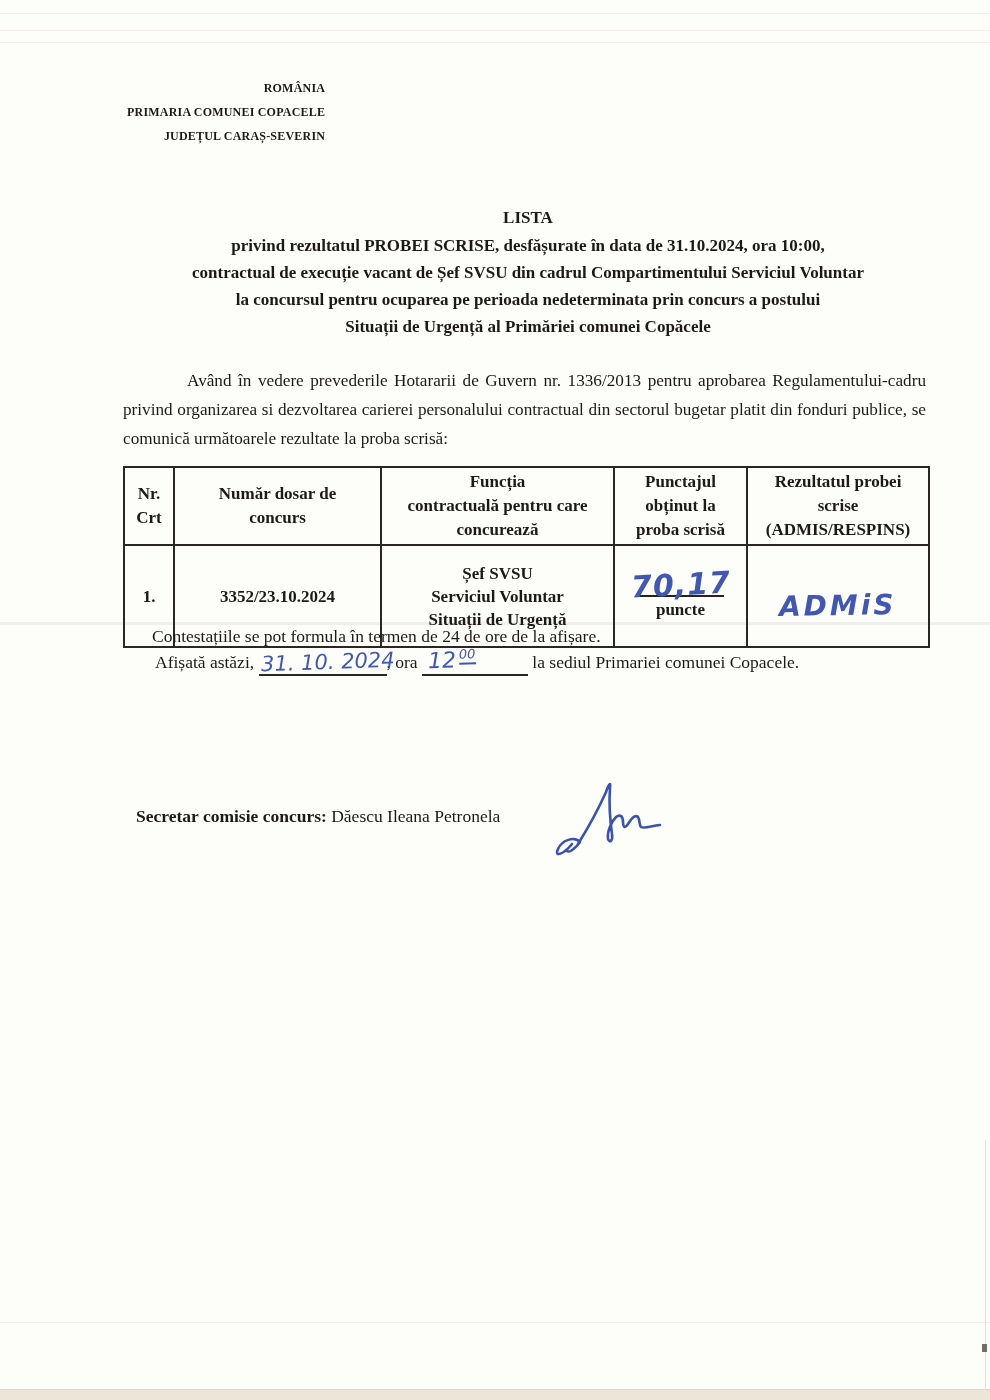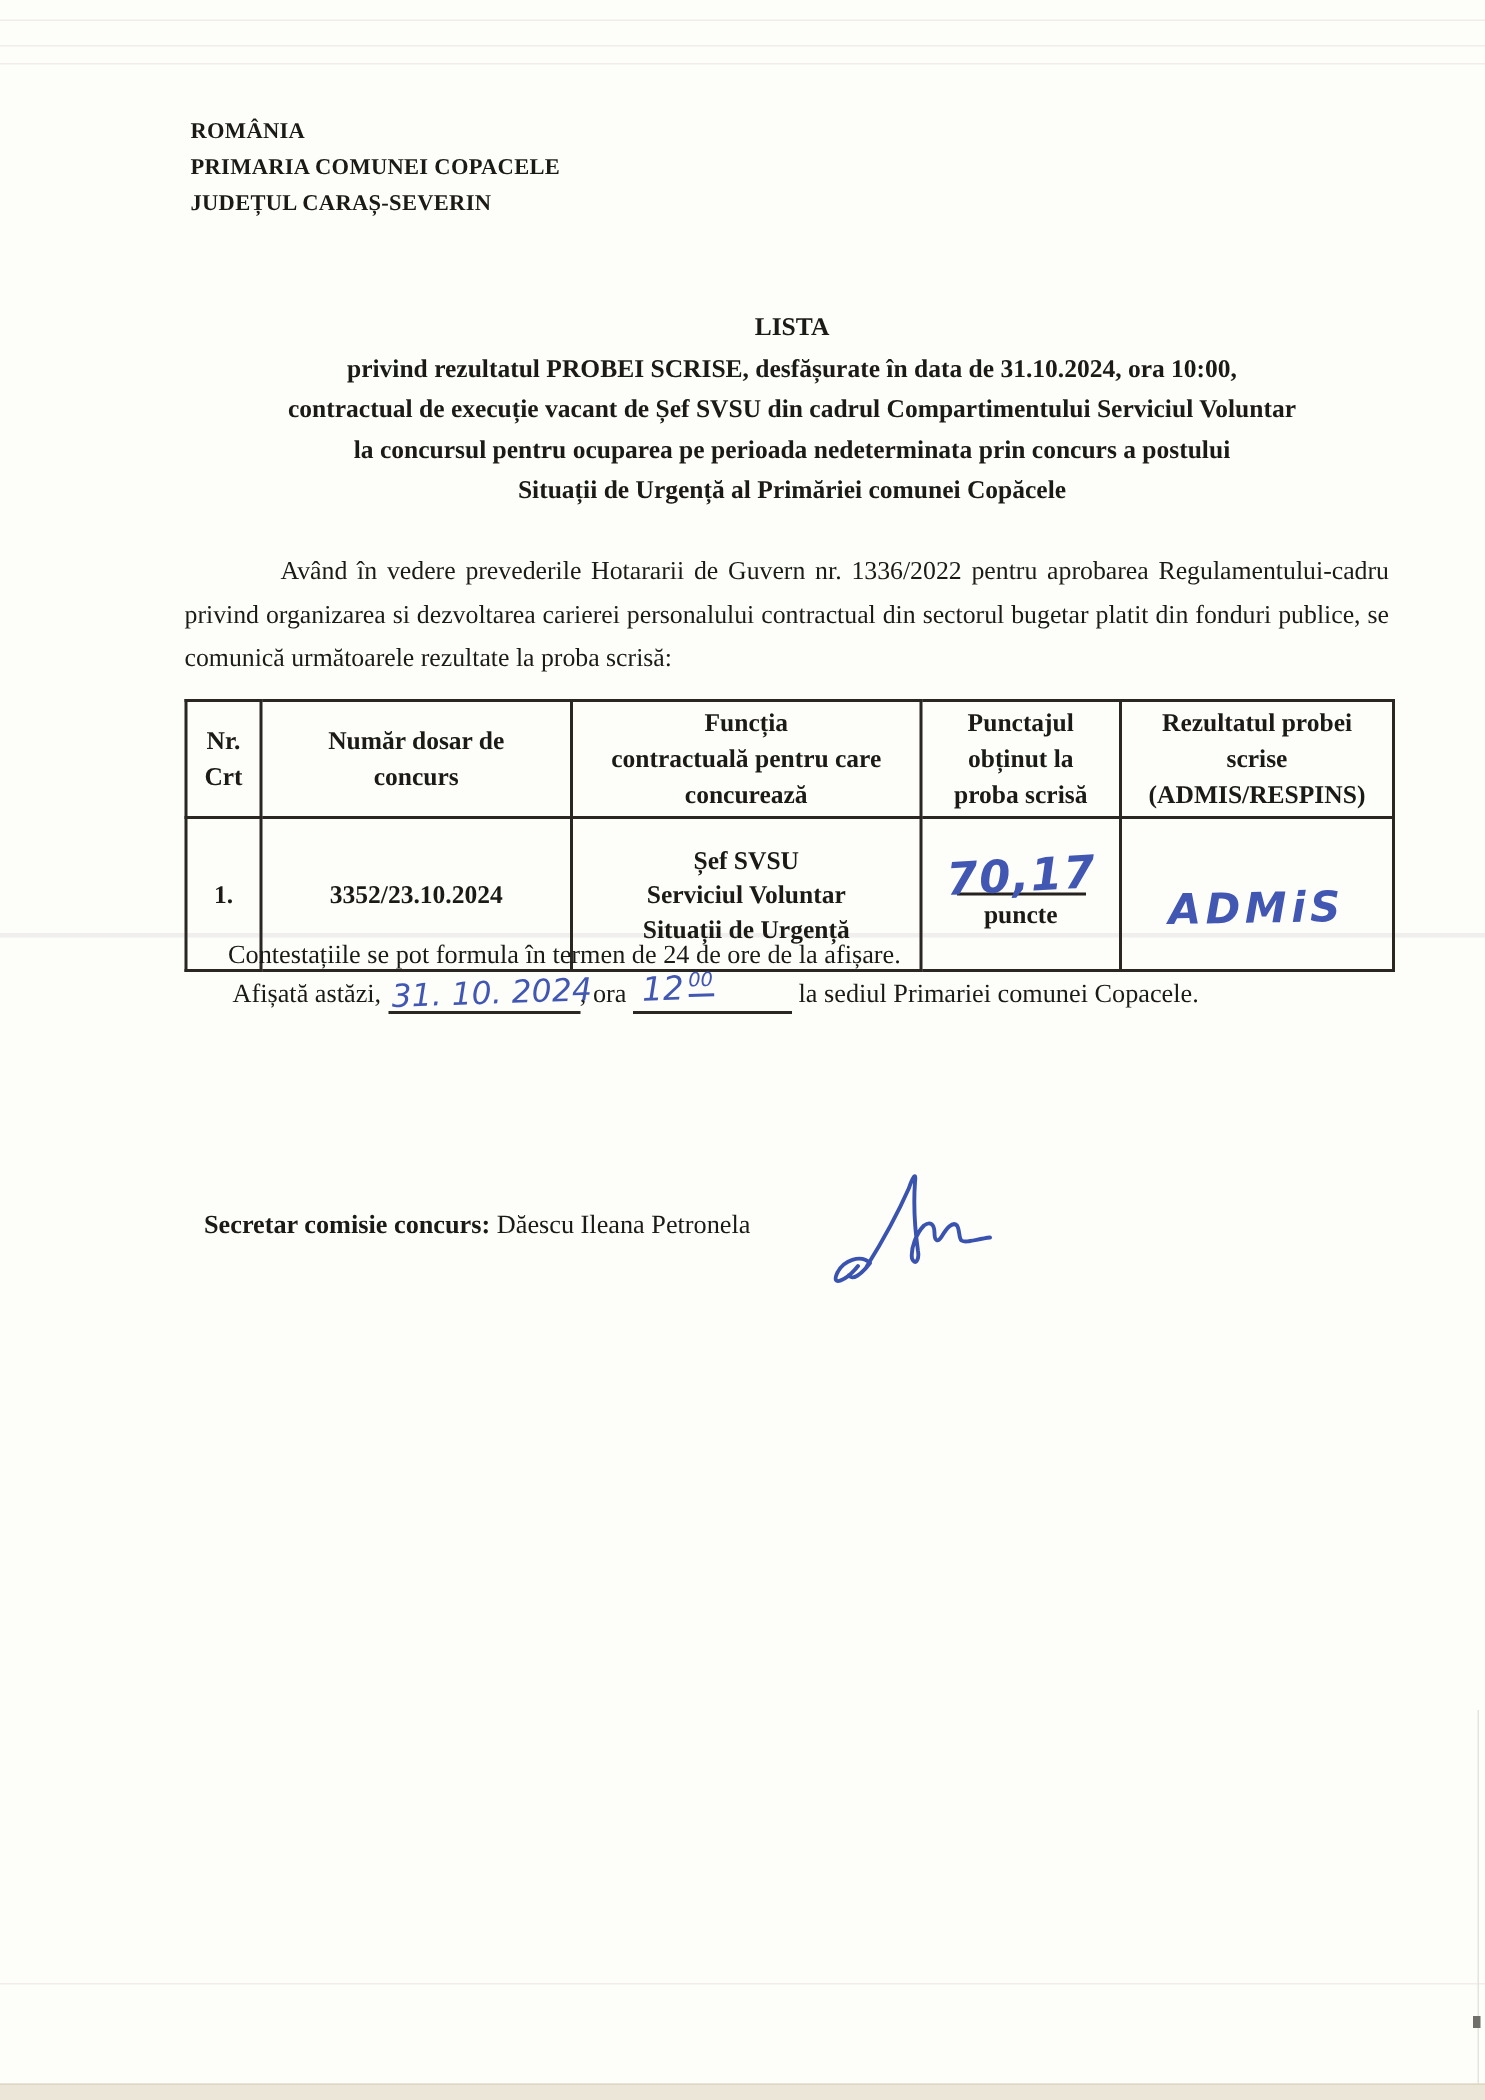--- a/index.html
+++ b/index.html
@@ -13,21 +13,21 @@
     overflow:hidden;
   }
   
   .scanline{position:absolute;left:0;width:100%;height:1px;background:#f1eeea;}
   .scanband{position:absolute;left:0;width:100%;height:3px;background:#f0efed;}
   .bottom-strip{position:absolute;left:0;top:1389px;width:100%;height:11px;background:#ebe6d7;border-top:1px solid #ddd6c2;}
   .edge-line{position:absolute;left:985px;top:1140px;width:1px;height:250px;background:#e6e3db;}
   .edge-tick{position:absolute;left:982px;top:1344px;width:5px;height:8px;background:#716f6a;}
 
   
-  .letterhead{position:absolute;left:127px;top:76px;font-weight:bold;font-size:15px;line-height:24px;letter-spacing:.2px;}
+  .letterhead{position:absolute;left:127px;top:76px;font-weight:bold;font-size:12px;line-height:24px;letter-spacing:.2px;text-align:right;}
 
   
   .title-block{position:absolute;left:130px;top:204px;width:796px;text-align:center;font-weight:bold;}
   .title-main{font-size:17px;line-height:28px;}
   .title-line{font-size:17px;line-height:27px;}
 
   
   .intro{position:absolute;left:123px;top:349px;width:803px;font-size:17.2px;line-height:29px;text-align:justify;text-indent:64px;}
 
   
@@ -88,21 +88,21 @@
   </div>
 
   <div class="title-block">
     <div class="title-main">LISTA</div>
     <div class="title-line">privind rezultatul PROBEI SCRISE, desfășurate în data de 31.10.2024, ora 10:00,</div>
     <div class="title-line">contractual de execuție vacant de Șef SVSU din cadrul Compartimentului Serviciul Voluntar</div>
     <div class="title-line">la concursul pentru ocuparea pe perioada nedeterminata prin concurs a postului</div>
     <div class="title-line">Situații de Urgență al Primăriei comunei Copăcele</div>
   </div>
 
-  <p class="intro">Având în vedere prevederile Hotararii de Guvern nr. 1336/2022 pentru aprobarea Regulamentului-cadru privind organizarea si dezvoltarea carierei personalului contractual din sectorul bugetar platit din fonduri publice, se comunică următoarele rezultate la proba scrisă:</p>
+  <p class="intro">Având în vedere prevederile Hotararii de Guvern nr. 1336/2013 pentru aprobarea Regulamentului-cadru privind organizarea si dezvoltarea carierei personalului contractual din sectorul bugetar platit din fonduri publice, se comunică următoarele rezultate la proba scrisă:</p>
 
   <table class="results-table">
     <colgroup>
       <col class="col-nr">
         <col class="col-dosar">
         <col class="col-functie">
         <col class="col-punctaj">
         <col class="col-rezultat">
     </colgroup>
     <thead>

